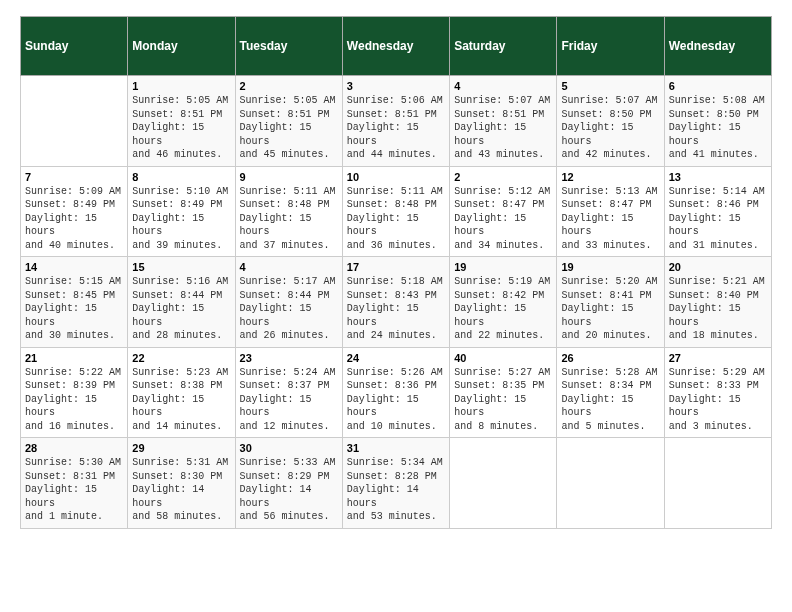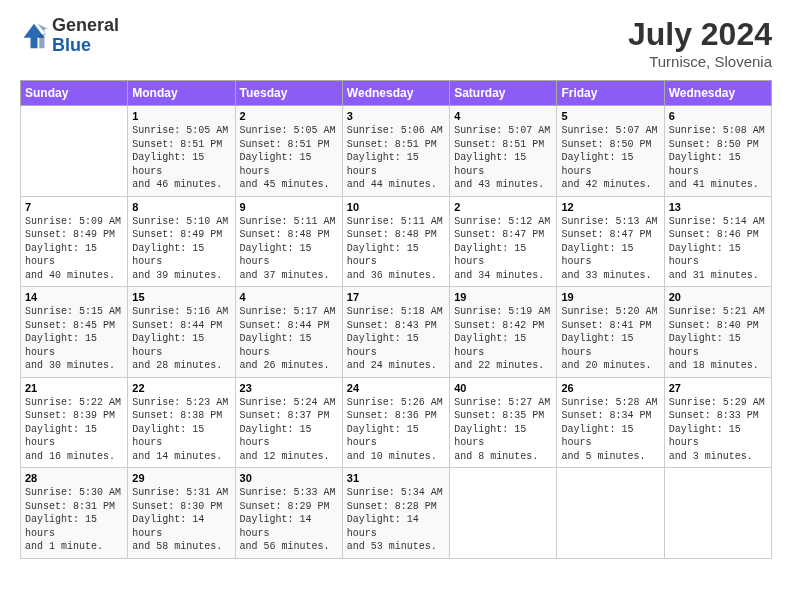--- a/index.html
+++ b/index.html
@@ -48,23 +48,23 @@
     .sub-title {
       font-size: 15px;
       color: #555;
     }
     table {
       width: 100%;
       border-collapse: collapse;
       font-size: 10.5px;
     }
     thead tr th {
-      background-color: #8b5cf6;
+      background-color: #14532d;
       color: #fff;
-      padding: 5px 4px;
+      padding: 22px 4px;
       text-align: left;
       font-size: 12px;
       font-weight: bold;
       border: 1px solid #aaa;
     }
     tbody tr td {
       border: 1px solid #ccc;
       vertical-align: top;
       padding: 4px 4px;
       min-width: 95px;
@@ -88,36 +88,20 @@
       font-family: Liberation Mono, monospace;
     }
     .empty-cell {
       background: #fff !important;
     }
   </style>
 </head>
 <body>
 
 <div class="page">
-  <div class="header">
-    <div class="logo">
-      <svg class="logo-icon" viewBox="0 0 32 32">
-        <polygon points="16,2 28,18 20,18 20,30 12,30 12,18 4,18" fill="#2a6ab5"></polygon>
-        <polygon points="20,2 30,14 22,14 22,30 28,30 28,8 32,8 20,2" fill="#1a4a80" opacity="0.5"></polygon>
-      </svg>
-      <div class="logo-text">
-        <span class="logo-general">General</span><br>
-        <span class="logo-blue">Blue</span>
-      </div>
-    </div>
-    <div class="title-block">
-      <div class="main-title">July 2024</div>
-      <div class="sub-title">Turnisce, Slovenia</div>
-    </div>
-  </div>
 
   <table>
     <thead>
       <tr>
       <th>Sunday</th>
           <th>Monday</th>
           <th>Tuesday</th>
           <th>Wednesday</th>
           <th>Saturday</th>
           <th>Friday</th>

